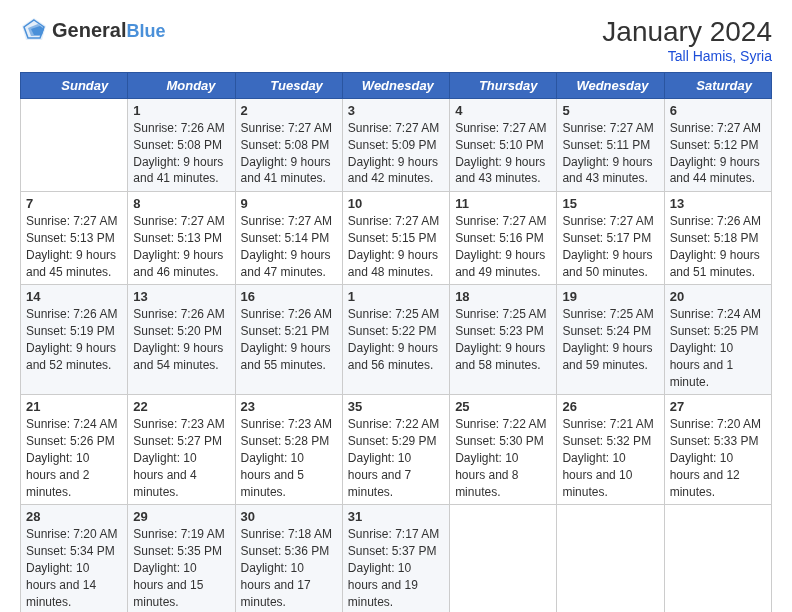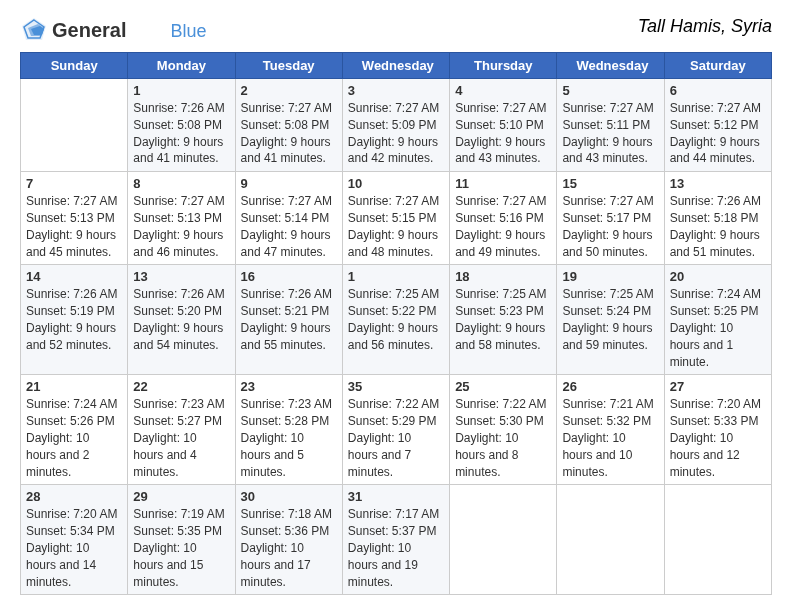--- a/index.html
+++ b/index.html
@@ -24,54 +24,53 @@
       display: flex;
       align-items: center;
     }
     .logo-text-general {
       font-size: 20px;
       font-weight: bold;
       color: #333;
     }
     .logo-text-blue {
       font-size: 18px;
-      font-weight: normal;
+      font-weight: bold;
       color: #4a90d9;
-      padding-left: 44px;
     }
     .logo-icon {
       width: 28px;
       height: 28px;
       margin-right: 4px;
     }
     .title-area {
       text-align: right;
     }
     .month-year {
       font-size: 28px;
       font-weight: normal;
       color: #333;
     }
     .location {
-      font-size: 18px;
-      color: #000000;
-      font-style: italic;
+      font-size: 14px;
+      color: #1d4ed8;
     }
     .calendar {
       width: 100%;
       border-collapse: collapse;
       table-layout: fixed;
     }
     .calendar thead th {
       background-color: #3a6abf;
       color: #fff;
-      text-align: center;
+      text-align: right;
       padding: 5px 19px;
       font-size: 13px;
       border: 1px solid #2a55a0;
+      font-style: italic;
     }
     .calendar tbody td {
       vertical-align: top;
       border: 1px solid #ccc;
       padding: 4px 5px;
       font-size: 10.5px;
       color: #333;
       height: 88px;
     }
     .day-number {
@@ -108,20 +107,21 @@
         <polygon points="14,2 26,10 22,24 6,24 2,10" fill="#4a90d9" opacity="0.15"></polygon>
         <polygon points="14,4 24,11 20,22 8,22 4,11" fill="none" stroke="#4a90d9" stroke-width="1.5"></polygon>
         <polygon points="18,8 24,12 21,20 11,20 8,12" fill="#4a90d9" opacity="0.6"></polygon>
         <polygon points="20,10 24,13 22,19 14,19 11,13" fill="#4a90d9"></polygon>
       </svg>
       <div>
         <span class="logo-text-general">General</span><span class="logo-text-blue">Blue</span>
       </div>
     </div>
     <div class="title-area">
+      <div class="month-year">January 2024</div>
       <div class="location">Tall Hamis, Syria</div>
     </div>
   </div>
 
   <table class="calendar">
     <thead>
       <tr>
       <th>Sunday</th>
           <th>Monday</th>
           <th>Tuesday</th>

